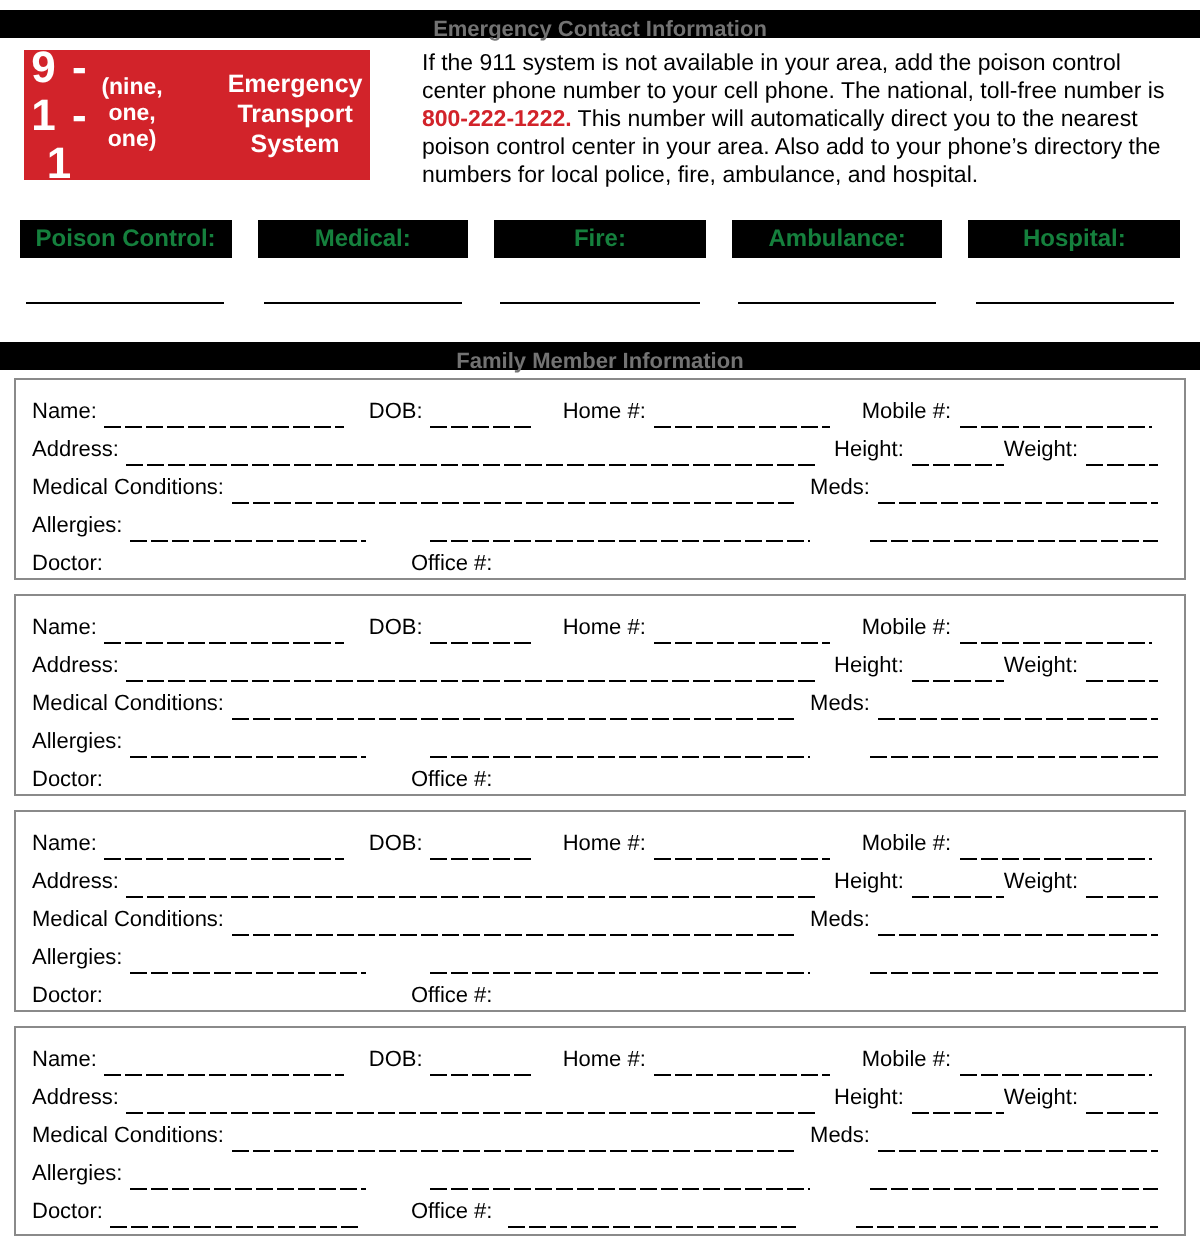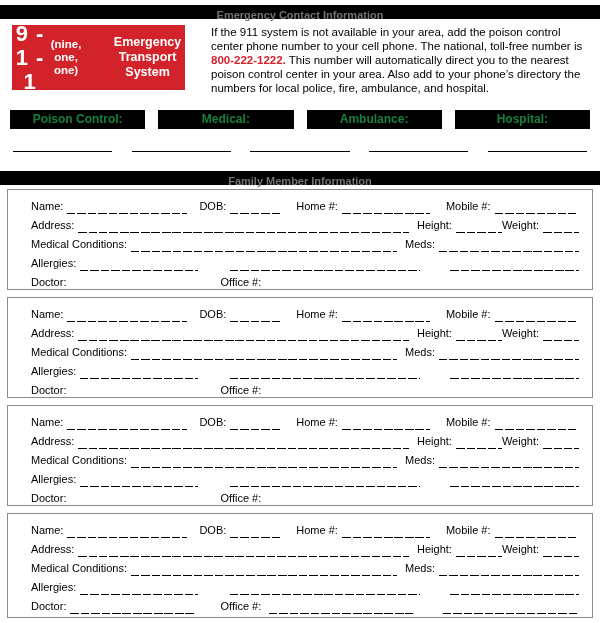--- a/index.html
+++ b/index.html
@@ -21,21 +21,21 @@
   .intro .phone { color:#d2232a; font-weight:bold; }
 
   .contact-row { display:flex; margin:15px 10px 0 10px; gap:13px; }
   .contact-row .chip { flex:1; height:19px; background:#000; color:#15803d;
     font-size:12px; font-weight:bold; text-align:center; line-height:19px; }
   .contact-lines { display:flex; margin:22px 10px 0 10px; gap:13px; }
   .contact-lines .cell { flex:1; display:flex; justify-content:center; }
   .contact-lines .cline { width:94%; border-bottom:1.5px solid #000; height:1px; }
 
   .members { margin:4px 7px 0 7px; }
-  .member-box { border:1px solid #8a8a8a; height:101px; padding:5px 8px 0 23px;
+  .member-box { border:1px solid #8a8a8a; height:101px; padding:5px 8px 0 8px;
     margin-bottom:7px; overflow:hidden; }
   .member-box.last { height:105px; margin-bottom:0; }
 
   .row { display:flex; align-items:flex-end; height:19px; font-size:11px; }
   .lbl { white-space:nowrap; padding-right:4px; line-height:15px; }
   .ln { height:13px;
     background-image:repeating-linear-gradient(90deg,#000 0,#000 8.5px,rgba(0,0,0,0) 8.5px,rgba(0,0,0,0) 10.5px);
     background-size:100% 1.4px; background-position:left bottom; background-repeat:no-repeat; }
   .grow { flex:1; }
   .w-name{width:120px} .w-dob{width:52px} .w-home{width:88px}
@@ -57,20 +57,21 @@
     <div class="num">9 - 1 - 1</div>
     <div class="phonetic">(nine, one, one)</div>
     <div class="subtitle">Emergency Transport System</div>
   </div>
   <p><span>If the 911 system is not available in your area, add the poison control center phone number to your cell phone. The national, toll-free number is </span><span class="phone">800-222-1222.</span><span> This number will automatically direct you to the nearest poison control center in your area. Also add to your phone’s directory the numbers for local police, fire, ambulance, and hospital.</span></p>
 </div>
 
 <div class="contact-row">
   <div class="chip">Poison Control:</div>
   <div class="chip">Medical:</div>
+  <div class="chip">Fire:</div>
   <div class="chip">Ambulance:</div>
   <div class="chip">Hospital:</div>
 </div>
 <div class="contact-lines">
   <div class="cell">
       <div class="cline"></div>
     </div>
   <div class="cell">
       <div class="cline"></div>
     </div>

